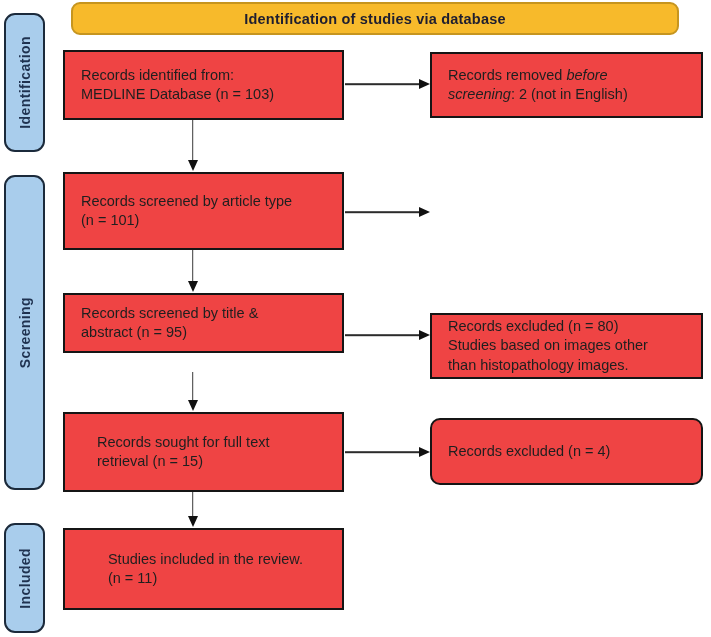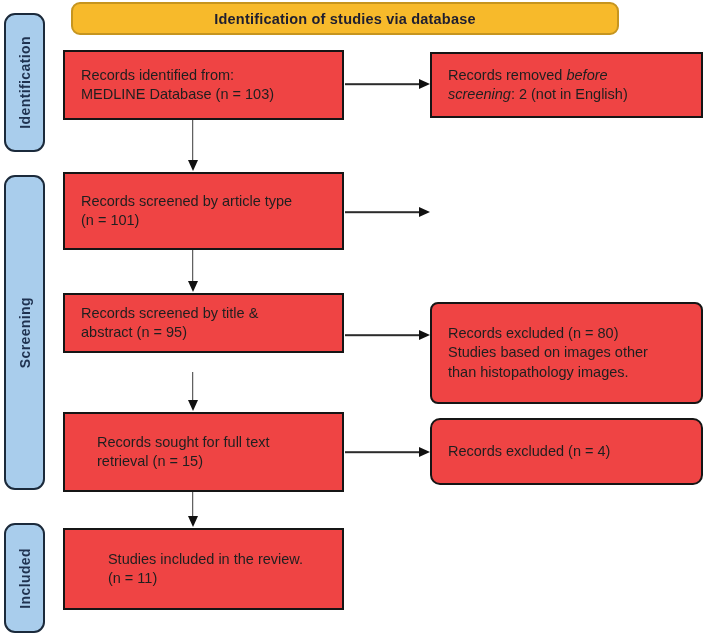--- a/index.html
+++ b/index.html
@@ -8,21 +8,21 @@
     background:#ffffff;
     font-family:"Liberation Sans","DejaVu Sans",sans-serif;
     position:relative;
     overflow:hidden;
   }
   .stage-canvas{position:absolute;inset:0;}
 
   
   .banner{
     position:absolute;
-    left:71px;top:2px;width:548px;height:33px;
+    left:71px;top:2px;width:608px;height:33px;
     background:#F7BA2B;
     border:2px solid #C6951F;
     border-radius:9px;
     box-sizing:border-box;
     display:flex;align-items:center;justify-content:center;
     font-weight:bold;font-size:14.5px;color:#1e1e30;
     letter-spacing:.2px;
   }
 
   
@@ -63,21 +63,21 @@
   }
   .lcol{left:63px;width:281px;}
   .rcol{left:430px;width:273px;}
   .b1{top:50px;height:70px;}
   .b2{top:172px;height:78px;}
   .b3{top:293px;height:60px;}
   .b4{top:412px;height:80px;padding-left:16px;}
   .b5{top:528px;height:82px;justify-content:center;}
   .r1{top:52px;height:66px;}
   .r2{top:173px;height:77px;}
-  .r3{top:302px;height:102px;border-radius:8px;}
+  .r3{top:313px;height:66px;}
   .r4{top:418px;height:67px;border-radius:10px;}
   .fbox i{white-space:pre-line;}
 
   
   .harrow{position:absolute;left:345px;width:85px;height:14px;}
   .harrow .shaft{
     position:absolute;left:0;top:50%;transform:translateY(-50%);
     height:1.6px;background:#2b2b2b;width:75px;
   }
   .harrow .head{

